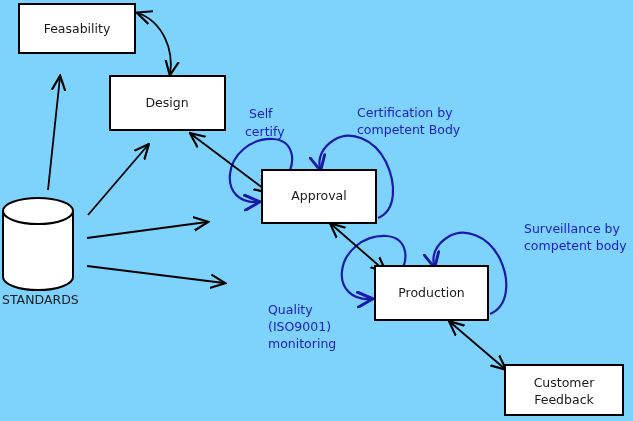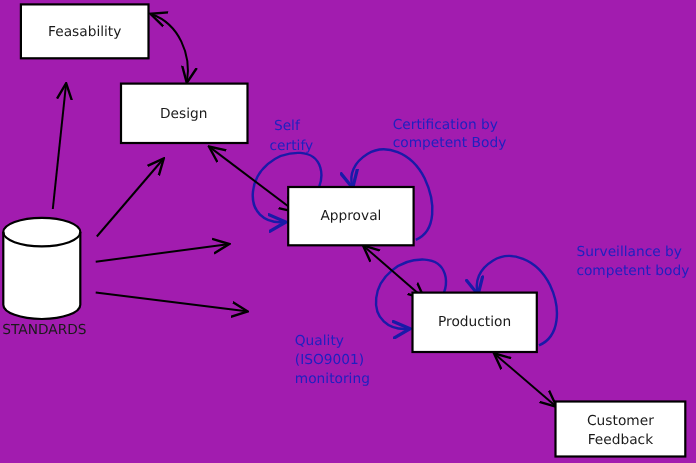--- a/index.html
+++ b/index.html
@@ -4,21 +4,21 @@
 <style>
   html, body {
     margin: 0;
     padding: 0;
     background: #ffffff;
   }
   #diagram-root {
     position: relative;
     width: 633px;
     height: 421px;
-    background: #a21caf;
+    background: #7dd3fc;
     overflow: hidden;
     font-family: "DejaVu Sans", sans-serif;
   }
   svg.canvas {
     position: absolute;
     top: 0;
     left: 0;
     width: 633px;
     height: 421px;
   }

